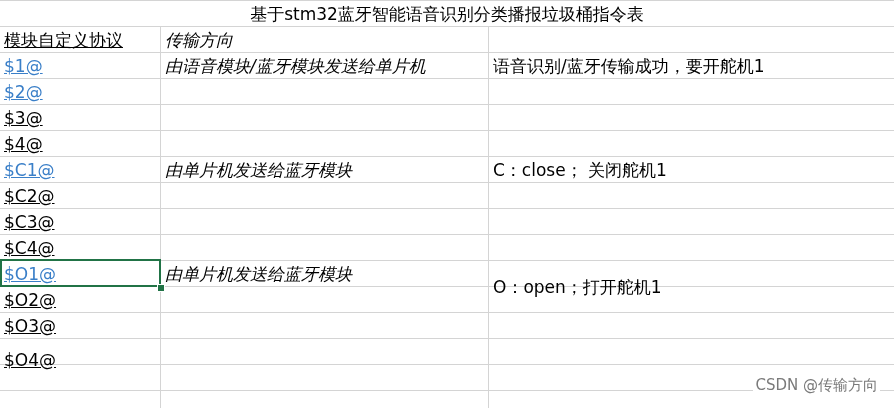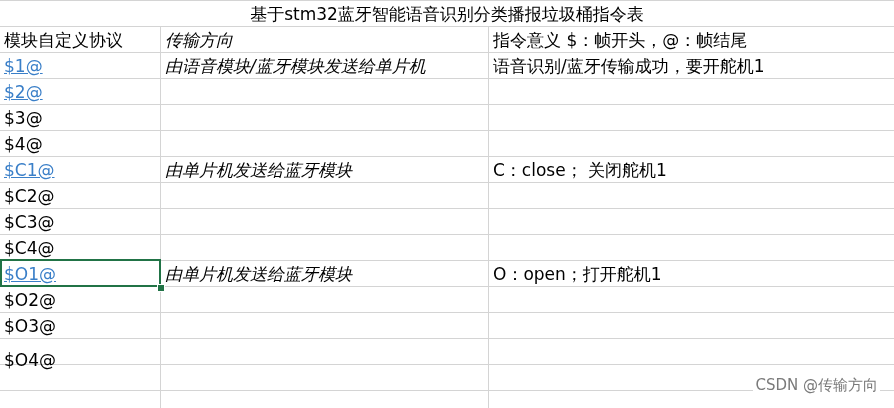--- a/index.html
+++ b/index.html
@@ -5,21 +5,21 @@
   html, body { margin: 0; padding: 0; background: #ffffff; }
   body { width: 894px; height: 408px; position: relative; overflow: hidden;
          font-family: "DejaVu Sans", "Liberation Sans", sans-serif; color: #000; }
   .sheet { position: absolute; left: 0; top: 0; width: 894px; height: 408px; }
   .hline { position: absolute; left: 0; width: 894px; height: 1px; background: #d4d4d4; }
   .vline { position: absolute; width: 1px; background: #d4d4d4; }
   .title { position: absolute; left: 0; top: 1px; width: 894px; height: 25px;
            text-align: center; font-size: 17px; line-height: 26px; }
   .cell { position: absolute; height: 26px; line-height: 27px; font-size: 17px;
           white-space: nowrap; overflow: hidden; padding-left: 4px; box-sizing: border-box; }
-  .c0 { left: 0; width: 160px; }
+  .c0 { left: 0; width: 160px; text-decoration: underline; }
   .c1 { left: 161px; width: 327px; font-style: italic; }
   .c2 { left: 489px; width: 405px; }
   .link { color: #3a7fc8; text-decoration: underline; }
   .sel { position: absolute; left: 0; top: 259px; width: 161px; height: 28px;
          border: 2px solid #217346; box-sizing: border-box; }
   .sel-handle { position: absolute; left: 157px; top: 284px; width: 6px; height: 6px; background: #217346;
                 border: 1px solid #fff; }
   .watermark { position: absolute; right: 14px; top: 376px; font-size: 15px; color: #7a7a7a;
                background: #ffffff; padding: 0 2px; }
 </style>
@@ -45,41 +45,40 @@
   <div class="hline" style="top:364px"></div>
   <div class="hline" style="top:390px"></div>
 
   <div class="vline" style="left:160px; top:26px; height:382px"></div>
   <div class="vline" style="left:488px; top:26px; height:382px"></div>
 
   <div class="title">基于stm32蓝牙智能语音识别分类播报垃圾桶指令表</div>
 
   <div class="cell c0" style="top:27px">模块自定义协议</div>
   <div class="cell c1" style="top:27px">传输方向</div>
-  <div class="cell c2" style="top:27px">指令意义  $：帧开头，@：帧结尾</div>
 
   <div class="cell c0 link" style="top:53px">$1@</div>
   <div class="cell c1" style="top:53px">由语音模块/蓝牙模块发送给单片机</div>
   <div class="cell c2" style="top:53px">语音识别/蓝牙传输成功，要开舵机1</div>
 
   <div class="cell c0 link" style="top:79px">$2@</div>
   <div class="cell c0" style="top:105px">$3@</div>
   <div class="cell c0" style="top:131px">$4@</div>
 
   <div class="cell c0 link" style="top:157px">$C1@</div>
   <div class="cell c1" style="top:157px">由单片机发送给蓝牙模块</div>
   <div class="cell c2" style="top:157px">C：close； 关闭舵机1</div>
 
   <div class="cell c0" style="top:183px">$C2@</div>
   <div class="cell c0" style="top:209px">$C3@</div>
   <div class="cell c0" style="top:235px">$C4@</div>
 
   <div class="cell c0 link" style="top:261px">$O1@</div>
   <div class="cell c1" style="top:261px">由单片机发送给蓝牙模块</div>
-  <div class="cell c2" style="top:261px">O：open；打开舵机1</div>
+  <div class="cell c2" style="top:274px">O：open；打开舵机1</div>
 
   <div class="cell c0" style="top:287px">$O2@</div>
   <div class="cell c0" style="top:313px">$O3@</div>
   <div class="cell c0" style="top:347px">$O4@</div>
 
   <div class="sel"></div>
   <div class="sel-handle"></div>
 
   <div class="watermark">CSDN @传输方向</div>
 </div>

